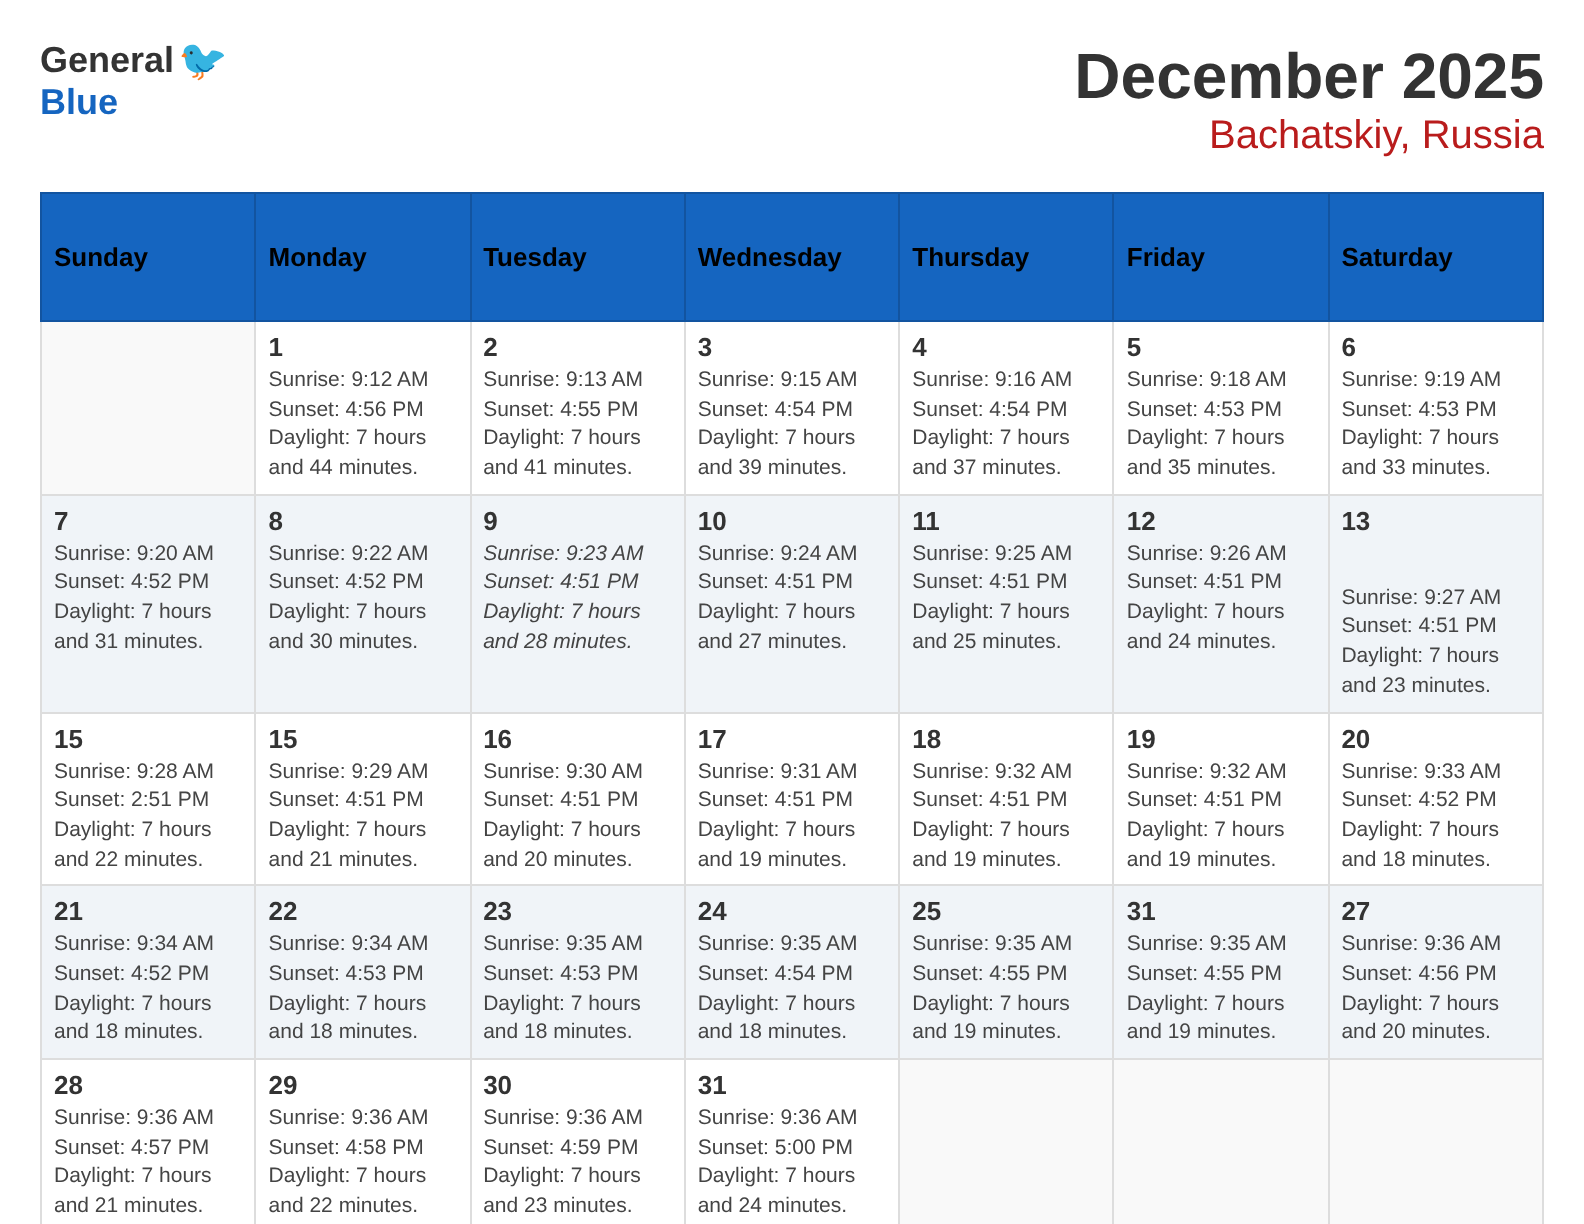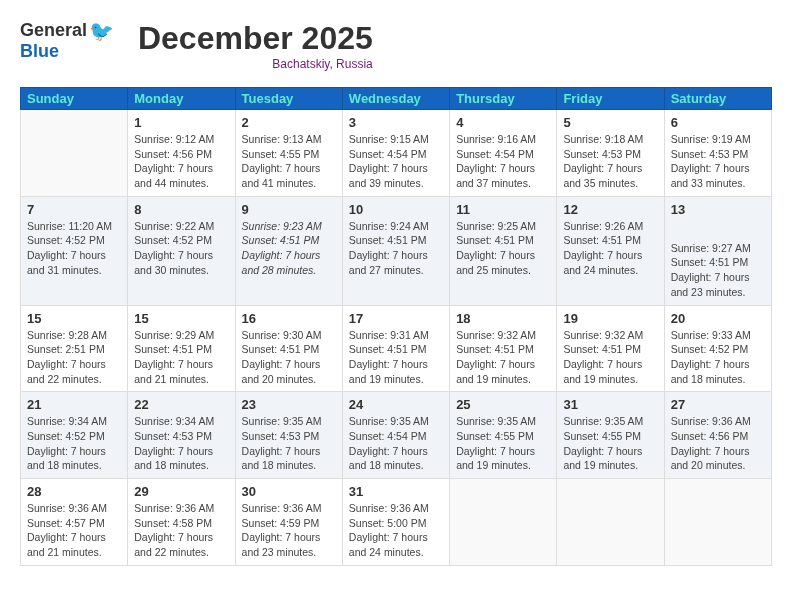--- a/index.html
+++ b/index.html
@@ -5,53 +5,53 @@
     * { box-sizing: border-box; margin: 0; padding: 0; }
     body {
       font-family: Arial, sans-serif;
       background: #fff;
       width: 792px;
       min-height: 612px;
       padding: 20px;
     }
     .header-area {
       display: flex;
-      justify-content: flex-start;
+      justify-content: space-between;
       align-items: flex-start;
       margin-bottom: 16px;
     }
     .logo {
       display: flex;
       align-items: center;
       gap: 4px;
     }
     .title-area {
       text-align: right;
       margin-left: 24px;
     }
     .month-title {
       font-size: 32px;
       font-weight: bold;
       color: #333;
     }
     .location-title {
-      font-size: 12px;
-      color: #701a75;
+      font-size: 20px;
+      color: #b91c1c;
     }
     .calendar {
       width: 100%;
       border-collapse: collapse;
       border: 1px solid #ccc;
     }
     .calendar th {
       background-color: #1565c0;
-      color: #5eead4;
+      color: #000000;
       font-size: 13px;
       font-weight: bold;
-      padding: 3px 6px;
+      padding: 24px 6px;
       text-align: left;
       border: 1px solid #1254a0;
     }
     .calendar td {
       width: calc(100% / 7);
       vertical-align: top;
       padding: 5px 6px;
       border: 1px solid #ddd;
       background: #fff;
       min-height: 80px;
@@ -149,21 +149,21 @@
           <div class="day-number">6</div>
           <div class="day-info" style="white-space: pre-line;">Sunrise: 9:19 AM
 Sunset: 4:53 PM
 Daylight: 7 hours
 and 33 minutes.</div>
         </td>
       </tr>
       <tr class="row-shade">
         <td>
           <div class="day-number">7</div>
-          <div class="day-info" style="white-space: pre-line;">Sunrise: 11:20 AM
+          <div class="day-info" style="white-space: pre-line;">Sunrise: 9:20 AM
 Sunset: 4:52 PM
 Daylight: 7 hours
 and 31 minutes.</div>
         </td>
         <td>
           <div class="day-number">8</div>
           <div class="day-info" style="white-space: pre-line;">Sunrise: 9:22 AM
 Sunset: 4:52 PM
 Daylight: 7 hours
 and 30 minutes.</div>

